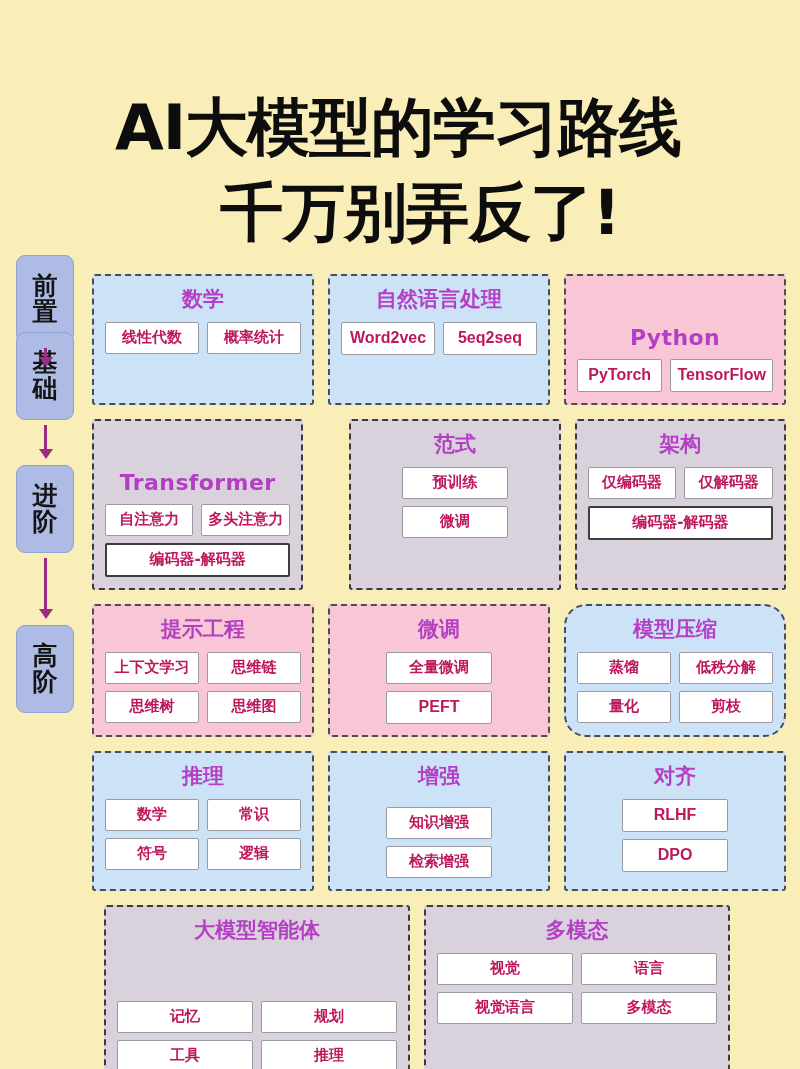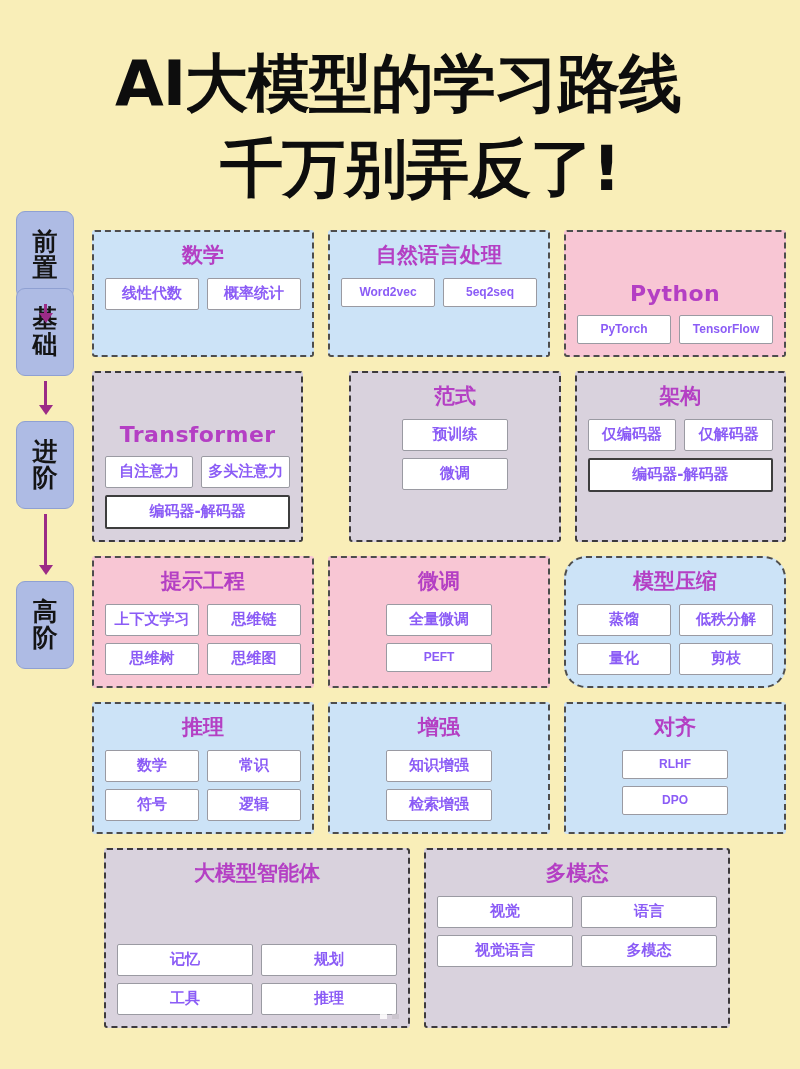--- a/index.html
+++ b/index.html
@@ -5,21 +5,21 @@
   * { margin:0; padding:0; box-sizing:border-box; }
   html,body { width:800px; height:1069px; }
   body {
     background:#f9eeb8;
     font-family:"Liberation Sans","DejaVu Sans",sans-serif;
     overflow:hidden;
     position:relative;
   }
 
   
-  #title-block { padding:52px 8px 0 8px; text-align:center; }
+  #title-block { padding:52px 8px 0 8px; text-align:center;margin-top:44px; }
   .title-line {
     font-weight:bold;
     color:#0d0d0d;
     letter-spacing:-1px;
     line-height:1.0;
     white-space:nowrap;
     font-family:"DejaVu Sans","Liberation Sans",sans-serif;
   }
   #title-line-1 { font-size:63px; margin-left:-4px; }
   #title-line-2 { font-size:63px; margin-top:22px; text-align:center; padding-left:40px; }
@@ -98,33 +98,33 @@
     font-family:"DejaVu Sans","Liberation Sans",sans-serif;
   }
   .card.latin .card-title { font-size:22px; letter-spacing:0.4px;margin-top:40px; }
 
   .chip-rows { display:flex; flex-direction:column; gap:7px; }
   .chip-line { display:flex; gap:8px; justify-content:center; }
   .chip {
     background:#ffffff;
     border:1.4px solid #9a9aa2;
     border-radius:2px;
-    color:#8b5cf6;
+    color:#be185d;
     font-size:15px;
     font-weight:bold;
     line-height:1;
     padding:7px 6px 8px 6px;
     text-align:center;
     flex:1 1 0;
     white-space:nowrap;
     font-family:"DejaVu Sans","Liberation Sans",sans-serif;
   }
   .chip.strong { border:2px solid #3d3d3d; flex:1 1 100%; }
   .chip.narrow { flex:0 0 auto; min-width:106px; }
-  .chip.latin { font-family:"Liberation Sans",sans-serif; font-size:12px; }
+  .chip.latin { font-family:"Liberation Sans",sans-serif; font-size:16px; }
 
   .dots { position:absolute; right:9px; bottom:7px; display:flex; gap:5px; }
   .dots i { width:7px; height:5px; background:#ffffff; display:block; opacity:.85; }
   .dots i:last-child { background:#c9c4cc; }
 </style>
 </head>
 <body>
 
 <div id="title-block">
   <div class="title-line" id="title-line-1">AI大模型的学习路线</div>
@@ -274,21 +274,21 @@
             <div class="chip-line">
               <div class="chip">数学</div>
               <div class="chip">常识</div>
             </div>
             <div class="chip-line">
               <div class="chip">符号</div>
               <div class="chip">逻辑</div>
             </div>
           </div>
         </div>
-        <div class="card blue" style="flex: 1 1 0px;">
+        <div class="card blue" style="flex: 1 1 0px; gap: 8px;">
           <div class="card-title">增强</div>
           <div class="chip-rows">
             <div class="chip-line">
               <div class="chip narrow">知识增强</div>
             </div>
             <div class="chip-line">
               <div class="chip narrow">检索增强</div>
             </div>
           </div>
         </div>

